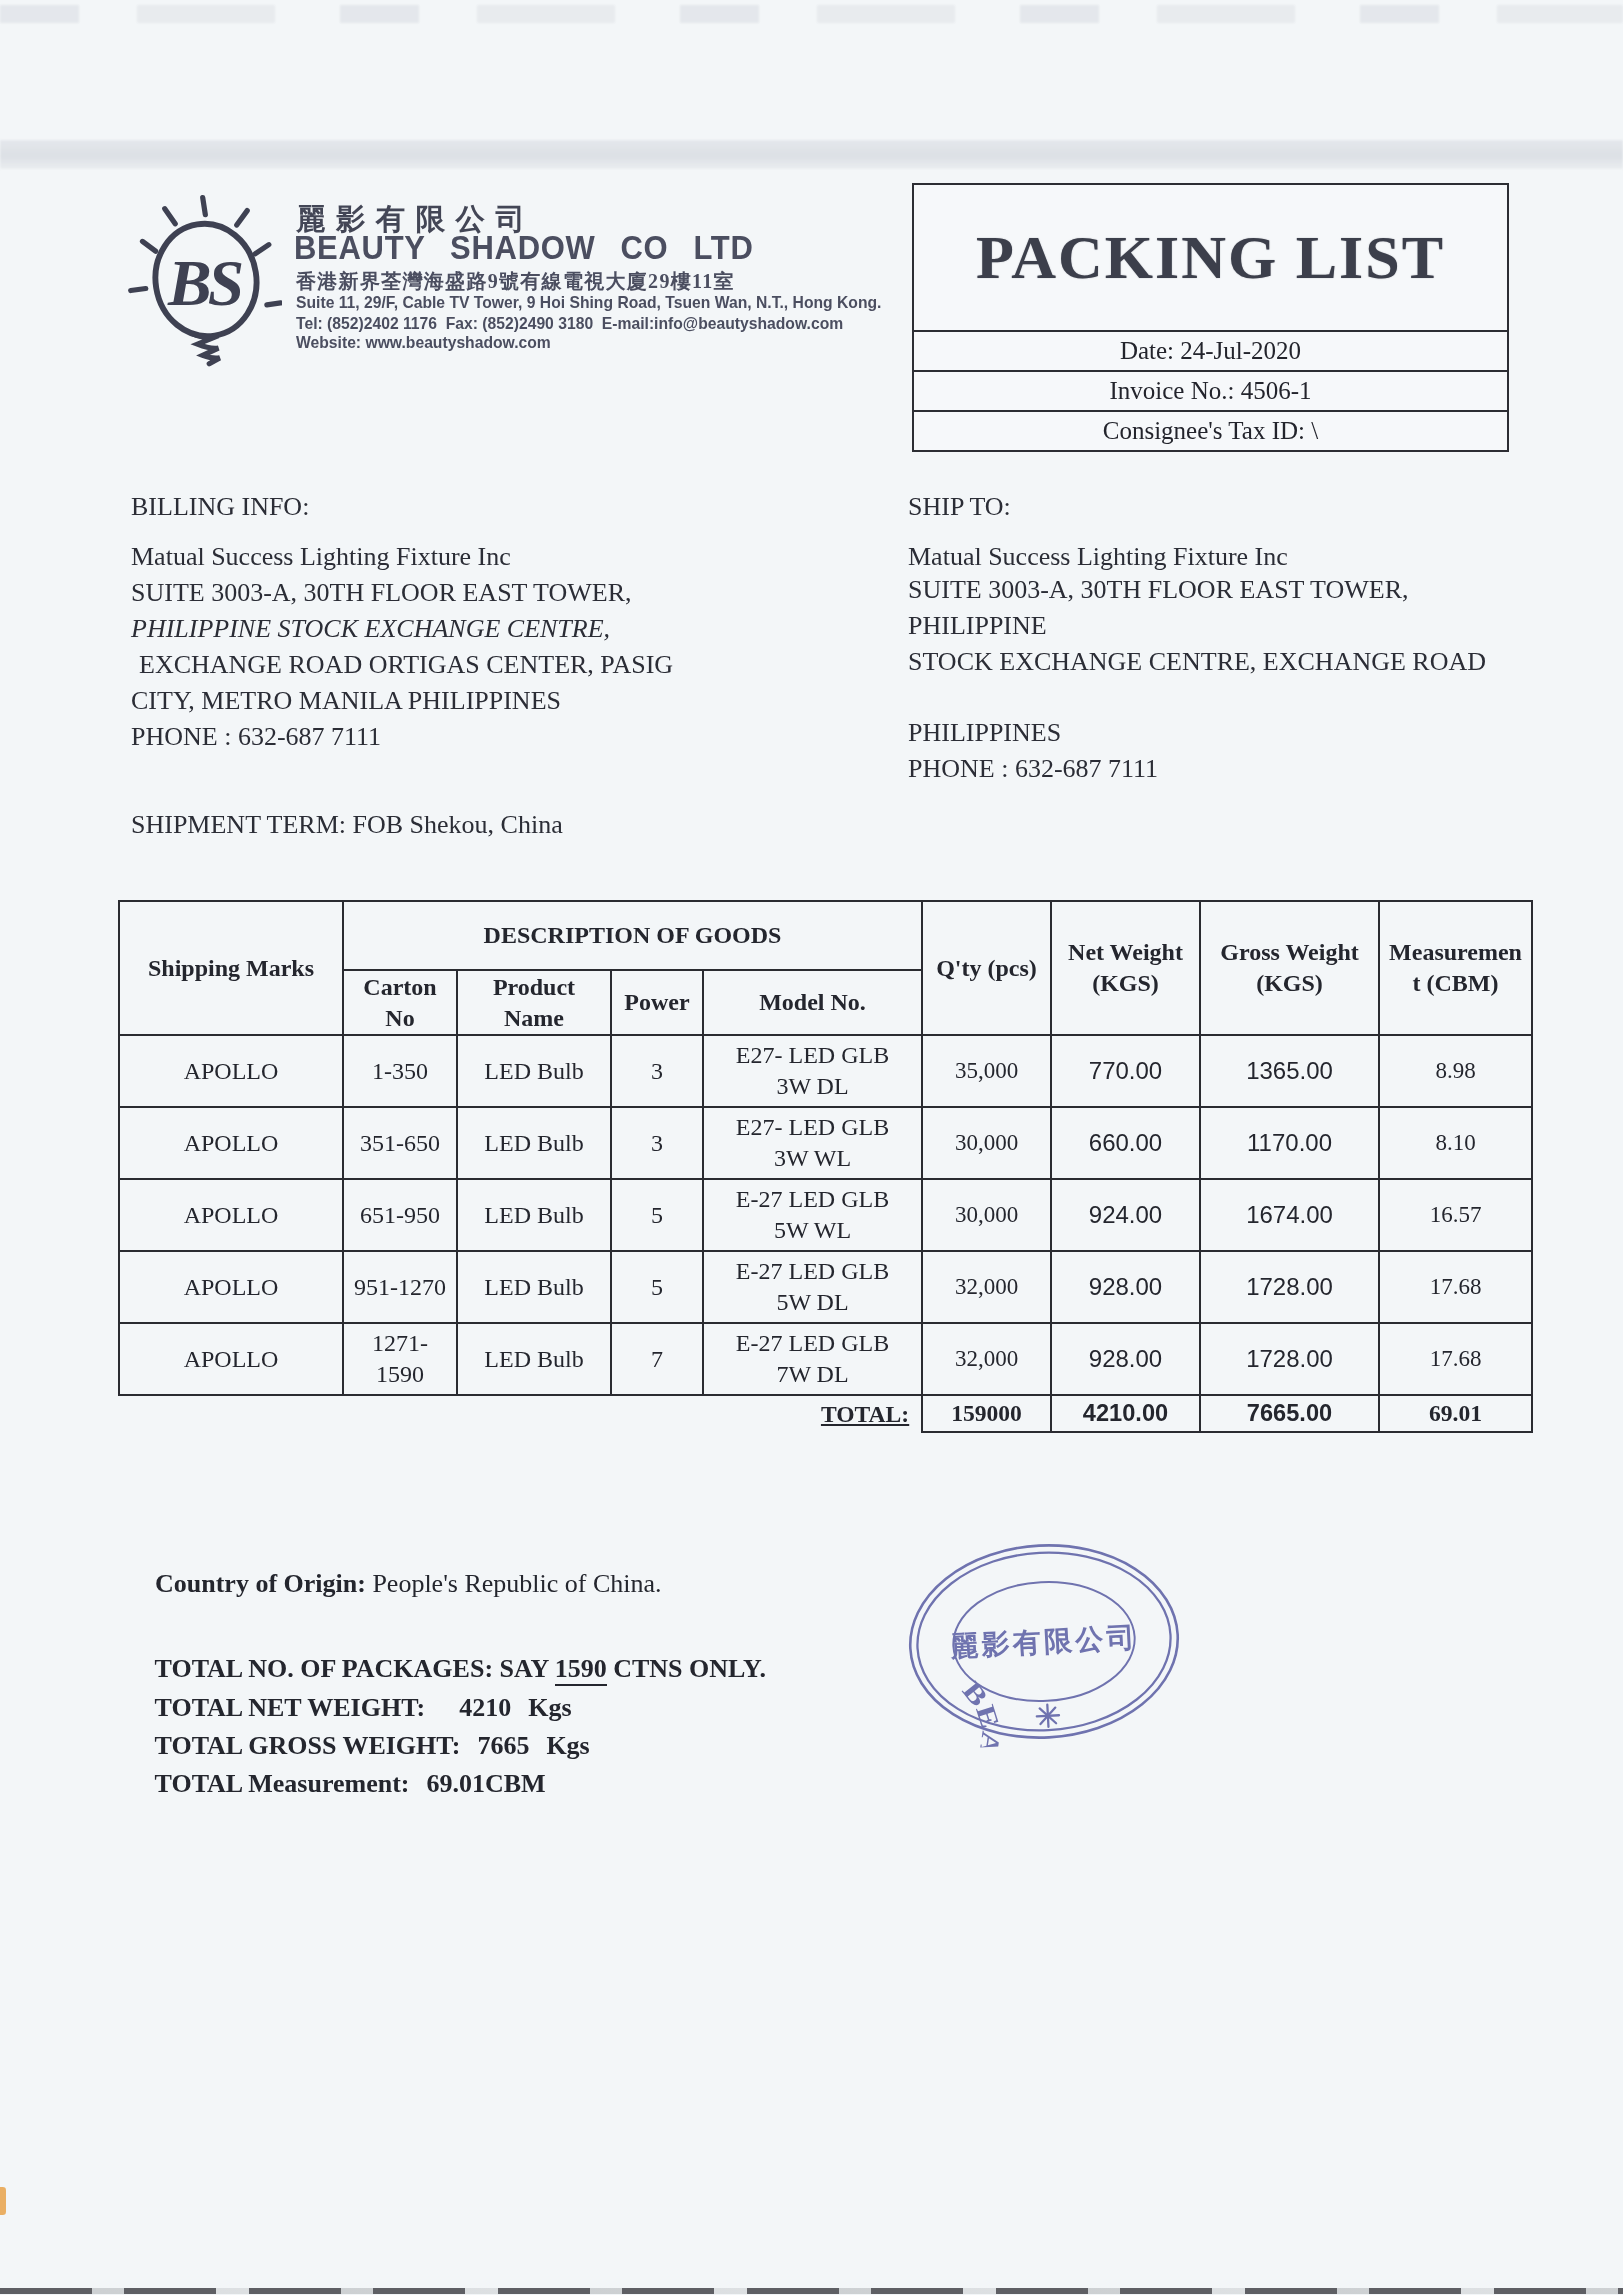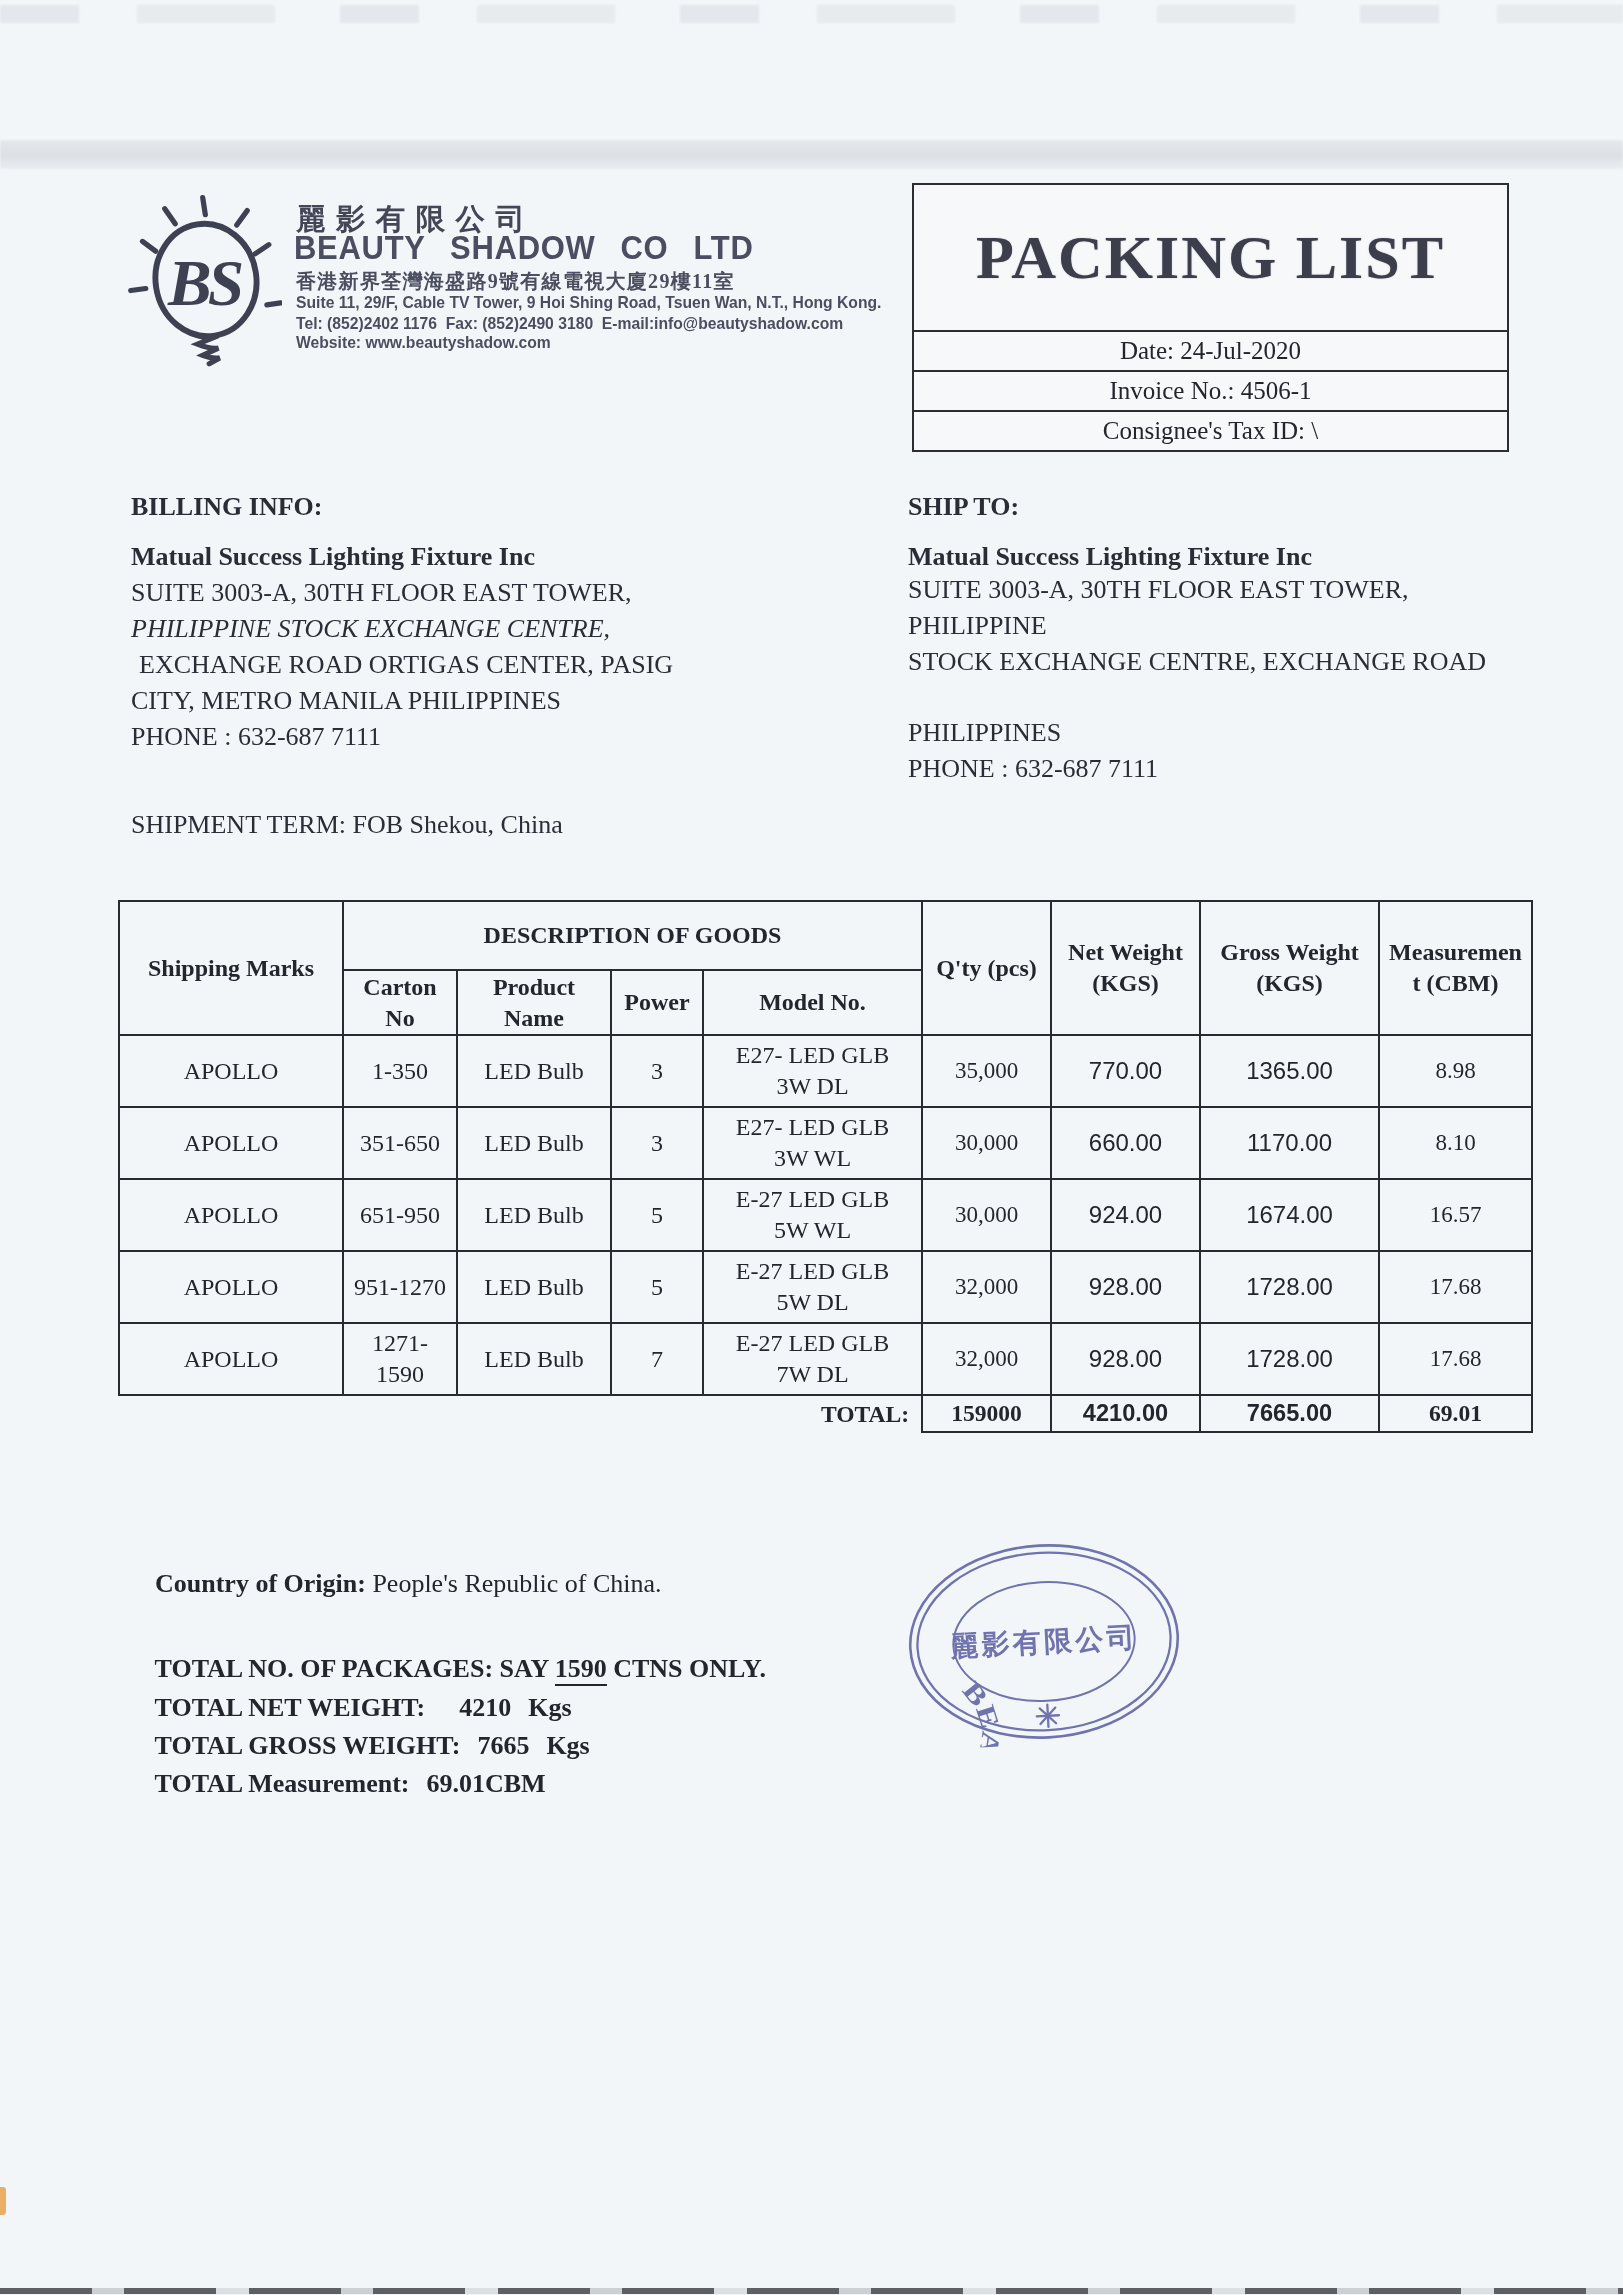--- a/index.html
+++ b/index.html
@@ -50,42 +50,42 @@
     font-size:62px;font-weight:700;letter-spacing:2px;color:#3c3f4b;
     text-shadow:0 0 1.3px rgba(60,63,75,.4);
   }
   .title-row{
     height:38px;border-top:2px solid #2c2d33;
     display:flex;align-items:center;justify-content:center;
     font-size:25px;color:#23242c;
   }
   
   .doc-line{position:absolute;white-space:pre;font-size:26px;color:#2b2d36;}
-  .bold{font-weight:700;}
+  .bold{font-weight:400;}
   
   table.packing{
     position:absolute;left:118px;top:900px;width:1412px;
     border-collapse:collapse;table-layout:fixed;
     font-family:"Liberation Serif",serif;color:#24262e;
   }
   .packing th,.packing td{
     border:2px solid #2a2b31;
     text-align:center;vertical-align:middle;
     white-space:pre-line;line-height:1.28;
     padding:0;overflow:hidden;
   }
   .packing thead th{font-weight:700;font-size:24px;}
   .packing tbody td{font-size:24px;}
   .th-left{text-align:left;padding-left:9.2px;}
   .sans{font-family:"Liberation Sans",sans-serif;font-size:23px;}
   .bt{border-top-width:3.3px;} .bl{border-left-width:3.3px;}
   .br{border-right-width:3.3px;} .bb{border-bottom-width:3.3px;}
   tr.hdr1{height:69px;} tr.hdr2{height:65px;}
   tr.datarow{height:72px;} tr.total-row{height:37px;}
-  td.ghost{border:none;text-align:right;padding-right:11.8px;font-weight:700;font-size:26px;background:transparent;}
+  td.ghost{border:none;text-align:right;padding-right:11.8px;font-weight:700;font-size:26px;background:transparent;text-decoration:underline;}
   tr.total-row td{font-weight:700;font-size:23.6px;}
   
   .sum-line{position:absolute;white-space:pre;font-size:26px;font-weight:700;color:#24262e;}
   .sum-normal{font-weight:400;}
   .u-line{border-bottom:2.6px solid #24262e;padding-bottom:0.7px;}
   .gap-lg{display:inline-block;width:34px;}
   .gap-md{display:inline-block;width:17px;}
   
   .stamp-svg{position:absolute;left:902px;top:1539px;transform:rotate(-3deg);opacity:.88;}
 </style>

